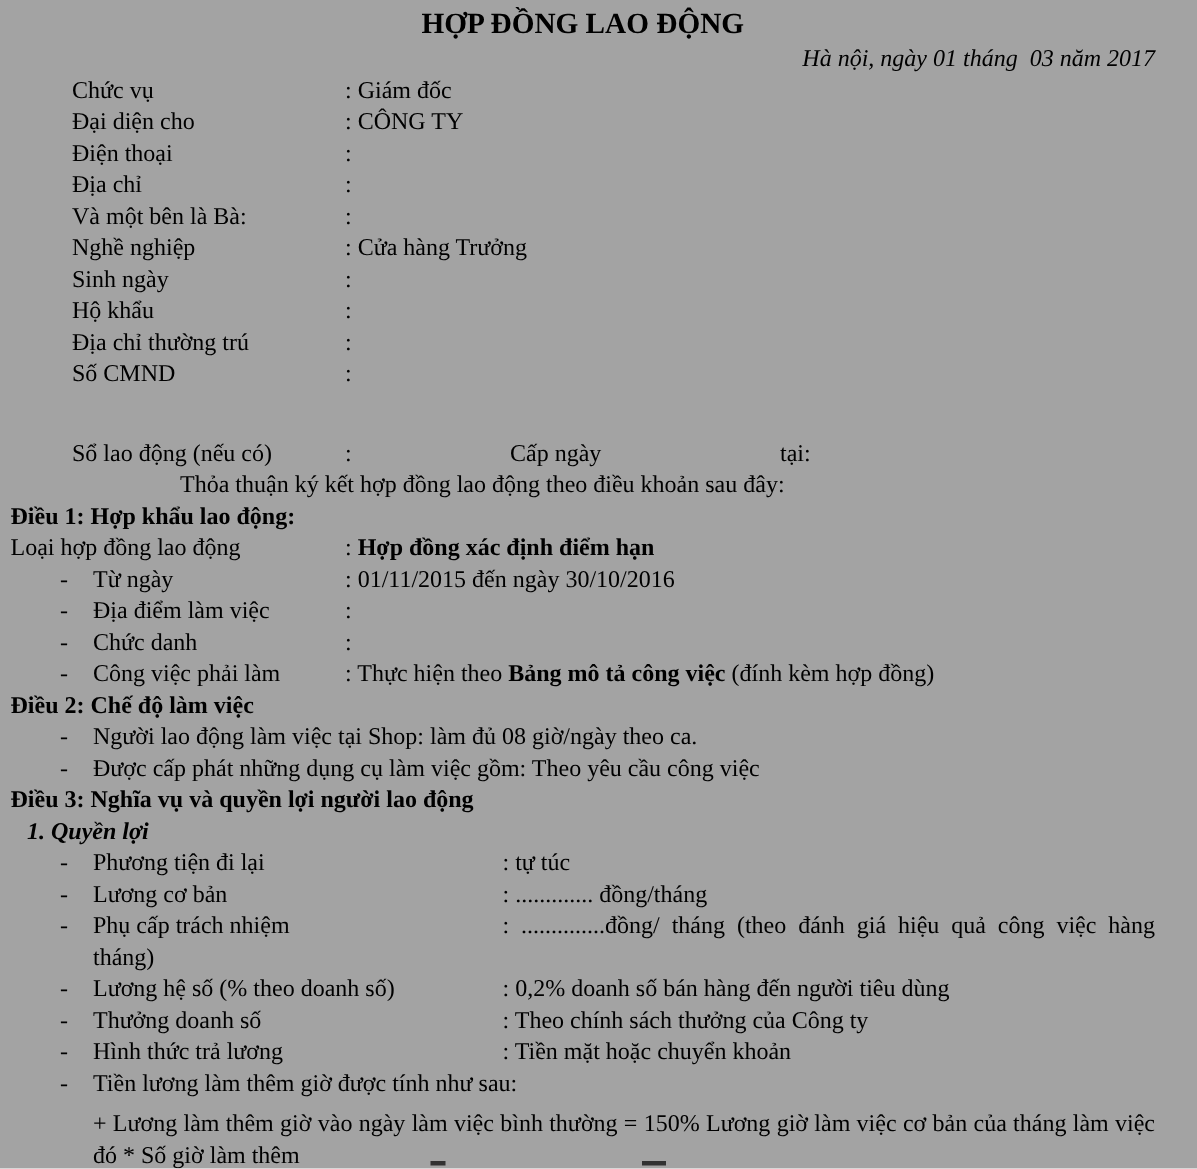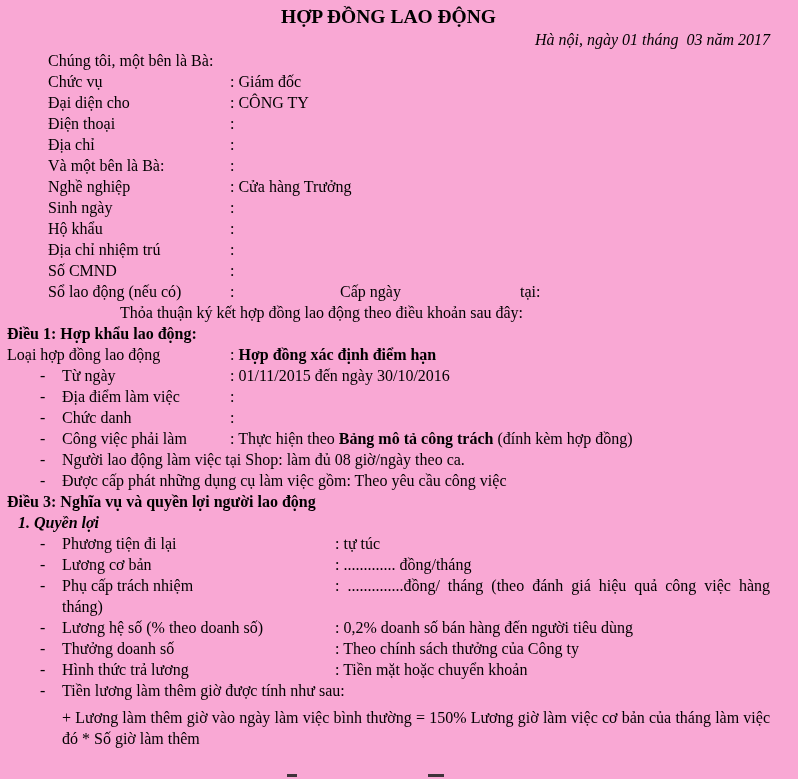--- a/index.html
+++ b/index.html
@@ -1,27 +1,27 @@
 <!DOCTYPE html>
 <html><head>
 <meta charset="utf-8">
 <style>
   html,body { margin:0; padding:0; background:#fff; }
   .page {
-    position:relative; width:798px; height:779px; background:#f9a8d4;
+    position:relative; width:798px; height:779px; background:#a3a3a3;
     font-family:"Liberation Serif", serif; font-size:16px; line-height:21px;
     color:#000; overflow:hidden;
   }
   .content { padding:5px 28px 0 7px; }
   .title { text-align:center; font-weight:700; font-size:19.5px; line-height:24px; }
   .date  { text-align:right; font-style:italic; white-space:pre; }
   .row-a { margin-left:41px; }
   .label-a { display:inline-block; width:182px; }
   .gap-colon { display:inline-block; width:110px; }
-  .gap-capngay { display:inline-block; width:180px; }
+  .gap-capngay { display:inline-block; width:180px;margin-top:32px; }
   .center-line { margin-left:113px; }
   .heading { font-weight:700; }
   .row-type .label-t { display:inline-block; width:223px; }
   .bullet { position:relative; margin-left:33px; padding-left:22px; }
   .dash { position:absolute; left:0; top:0; }
   .label-b { display:inline-block; width:168px; vertical-align:baseline; }
   .label-c { display:inline-block; width:273px; vertical-align:baseline; }
   .sub1 { margin-left:11px; font-weight:700; font-style:italic; }
   .justify { text-align:justify; }
   .bold { font-weight:700; }
@@ -32,21 +32,20 @@
 </style>
 </head>
 <body>
 
 <div class="page">
   <div class="content">
 
     <div class="title">HỢP ĐỒNG LAO ĐỘNG</div>
     <div class="date">Hà nội, ngày 01 tháng  03 năm 2017</div>
 
-    <div class="row-a">Chúng tôi, một bên là Bà:</div>
 
     <div class="row-a">
       <span class="label-a">Chức vụ</span><span>: Giám đốc</span>
     </div>
     <div class="row-a">
       <span class="label-a">Đại diện cho</span><span>: CÔNG TY</span>
     </div>
     <div class="row-a">
       <span class="label-a">Điện thoại</span><span>:</span>
     </div>
@@ -59,21 +58,21 @@
     <div class="row-a">
       <span class="label-a">Nghề nghiệp</span><span>: Cửa hàng Trưởng</span>
     </div>
     <div class="row-a">
       <span class="label-a">Sinh ngày</span><span>:</span>
     </div>
     <div class="row-a">
       <span class="label-a">Hộ khẩu</span><span>:</span>
     </div>
     <div class="row-a">
-      <span class="label-a">Địa chỉ nhiệm trú</span><span>:</span>
+      <span class="label-a">Địa chỉ thường trú</span><span>:</span>
     </div>
     <div class="row-a">
       <span class="label-a">Số CMND</span><span>:</span>
     </div>
 
     <div class="row-a">
       <span class="label-a">Sổ lao động (nếu có)</span><span class="gap-colon">:</span><span class="gap-capngay">Cấp ngày</span><span>tại:</span>
     </div>
 
     <div class="center-line">Thỏa thuận ký kết hợp đồng lao động theo điều khoản sau đây:</div>
@@ -87,23 +86,24 @@
     <div class="bullet">
       <span class="dash">-</span><span class="label-b">Từ ngày</span><span>: 01/11/2015 đến ngày 30/10/2016</span>
     </div>
     <div class="bullet">
       <span class="dash">-</span><span class="label-b">Địa điểm làm việc</span><span>:</span>
     </div>
     <div class="bullet">
       <span class="dash">-</span><span class="label-b">Chức danh</span><span>:</span>
     </div>
     <div class="bullet">
-      <span class="dash">-</span><span class="label-b">Công việc phải làm</span><span>: Thực hiện theo </span><span class="bold">Bảng mô tả công trách</span><span> (đính kèm hợp đồng)</span>
+      <span class="dash">-</span><span class="label-b">Công việc phải làm</span><span>: Thực hiện theo </span><span class="bold">Bảng mô tả công việc</span><span> (đính kèm hợp đồng)</span>
     </div>
 
+    <div class="heading">Điều 2: Chế độ làm việc</div>
 
     <div class="bullet">
       <span class="dash">-</span><span>Người lao động làm việc tại Shop: làm đủ 08 giờ/ngày theo ca.</span>
     </div>
     <div class="bullet">
       <span class="dash">-</span><span>Được cấp phát những dụng cụ làm việc gồm: Theo yêu cầu công việc</span>
     </div>
 
     <div class="heading">Điều 3: Nghĩa vụ và quyền lợi người lao động</div>
     <div class="sub1">1. Quyền lợi</div>

